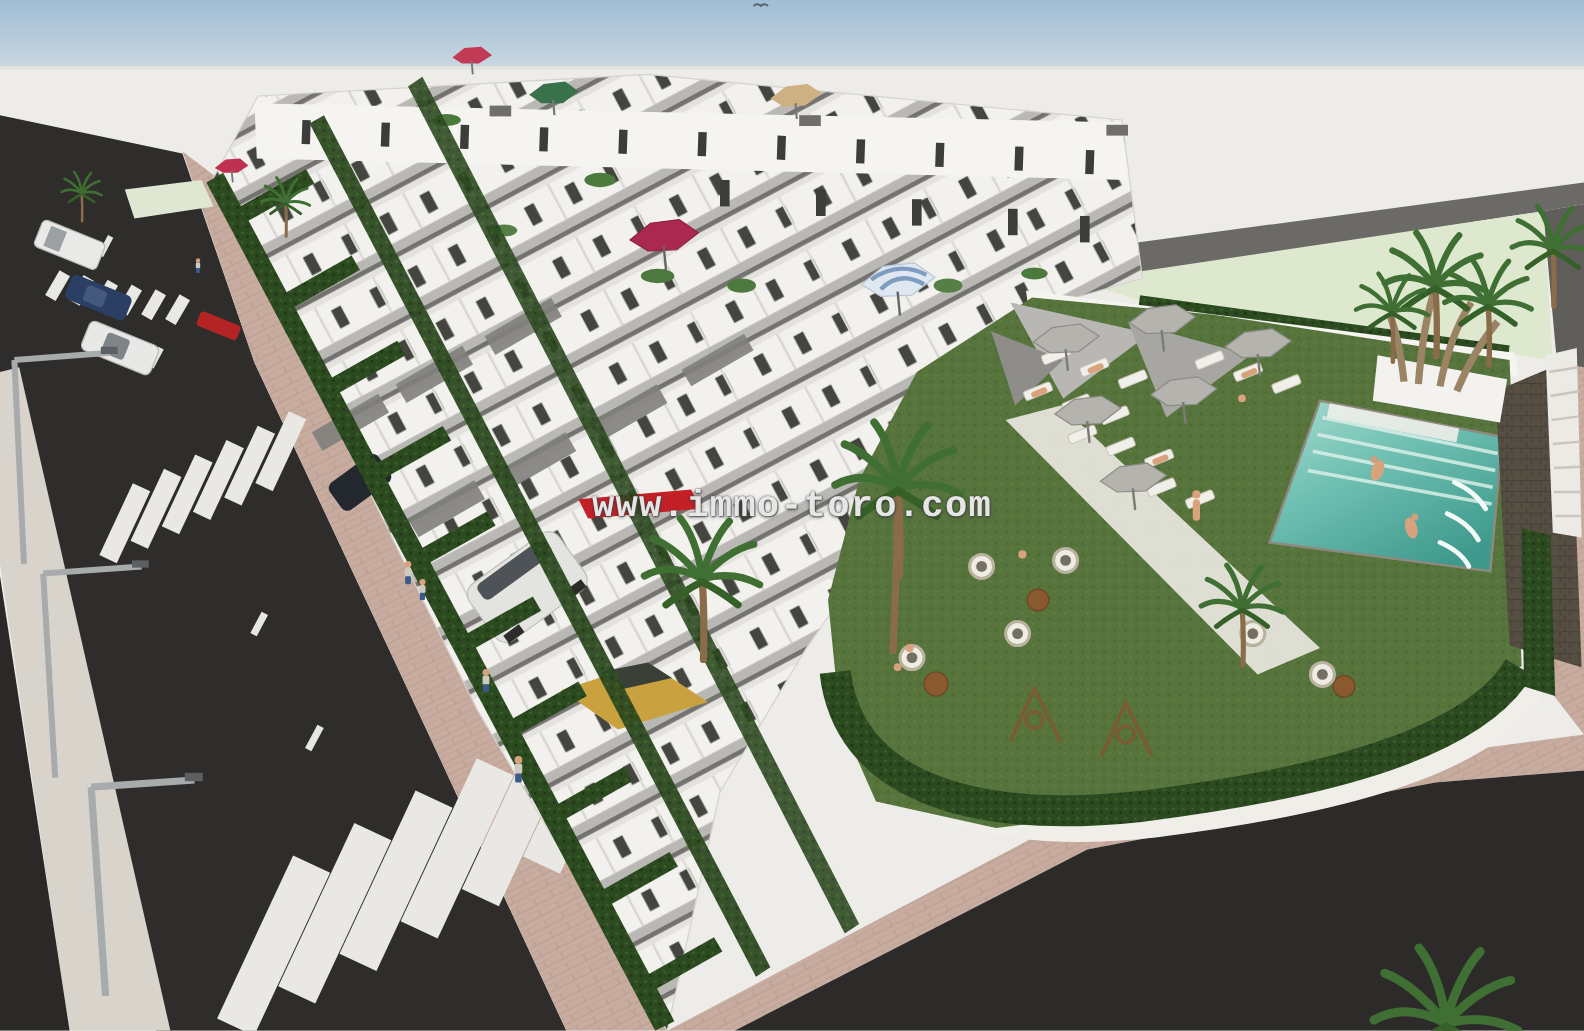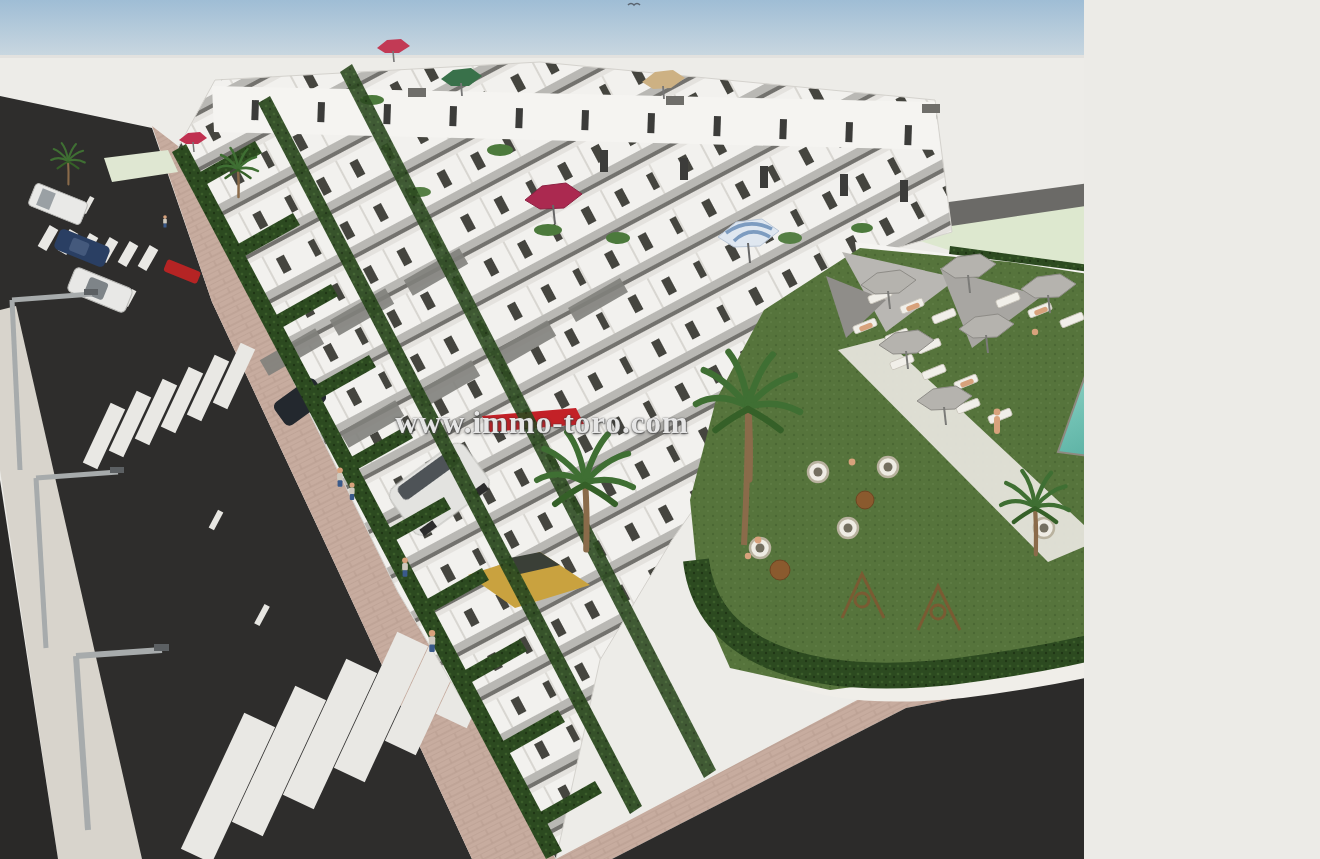--- a/index.html
+++ b/index.html
@@ -1,17 +1,17 @@
 <!DOCTYPE html>
 <html><head>
 <meta charset="utf-8">
 <style>
   html,body{margin:0;padding:0;background:#ecebe7;}
-  #stage{position:relative;width:1084px;height:859px;overflow:hidden;
-         font-family:Liberation Serif, serif;}
+  #stage{position:relative;width:1320px;height:859px;overflow:hidden;
+         font-family:Liberation Mono, monospace;}
   #stage svg{position:absolute;left:0;top:0;display:block;}
   .watermark{
     position:absolute;left:50%;top:405px;transform:translateX(-50%);
     font-size:31px;font-weight:bold;letter-spacing:1px;
     color:rgba(255,255,255,0.88);
     text-shadow:0 1px 3px rgba(55,55,55,0.85),0 0 1px rgba(40,40,40,0.9),1px 1px 0 rgba(90,90,90,0.5);
     white-space:nowrap;pointer-events:none;
   }
 </style>
 </head>

